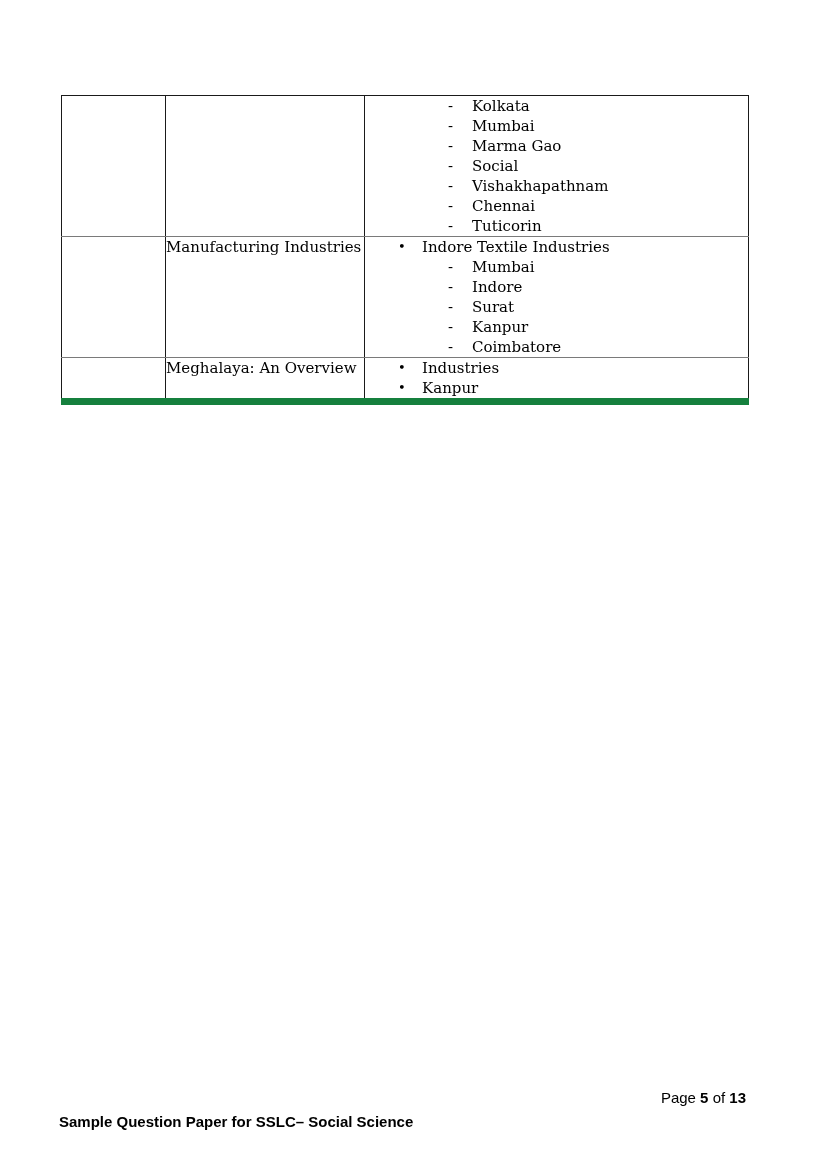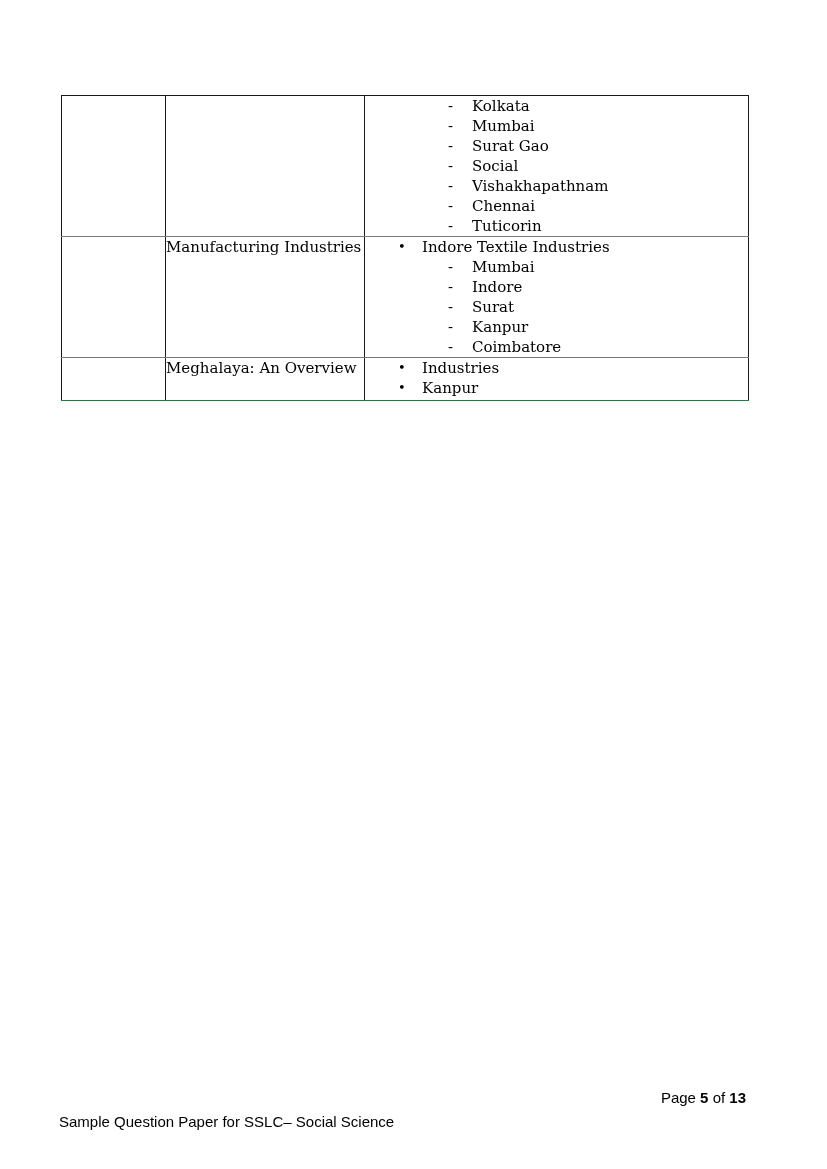--- a/index.html
+++ b/index.html
@@ -27,21 +27,21 @@
   }
   table.topic-table td {
     vertical-align: top;
     border-left: 1px solid #1a1a1a;
     border-right: 1px solid #1a1a1a;
     border-top: 1px solid #7a7a7a;
     border-bottom: 1px solid #7a7a7a;
     padding: 0;
   }
   table.topic-table tr:first-child td { border-top: 1px solid #1a1a1a; }
-  table.topic-table tr:last-child td { border-bottom: 1px solid #15803d; }
+  table.topic-table tr:last-child td { border-bottom: 7px solid #15803d; }
   td.col-blank   { width: 104px; }
   td.col-topic   { width: 199px; padding: 4px 4px 4px 8px; margin-top: 28px; }
   td.col-content { width: 384px; padding: 4px 4px 4px 0; }
   tr.row-1 { height: 140px; }
   tr.row-2 { height: 118px; }
   tr.row-3 { height: 43px; }
 
   .li { display: flex; }
   .li .marker {
     display: inline-block;
@@ -65,21 +65,21 @@
     white-space: nowrap;
   }
   .footer-page-number .num { font-weight: bold; }
   .footer-doc-title {
     position: absolute;
     top: 1112px;
     left: 59px;
     font-family: "Liberation Sans", sans-serif;
     font-size: 15px;
     line-height: 20px;
-    font-weight: normal;
+    font-weight: bold;
     white-space: nowrap;
     text-align: center;
   }
 </style>
 </head>
 <body>
 
 <div class="page">
 
   <table class="topic-table">
@@ -91,21 +91,21 @@
             <div class="li indent-2">
               <span class="marker">-</span>
               <span class="li-text">Kolkata</span>
             </div>
             <div class="li indent-2">
               <span class="marker">-</span>
               <span class="li-text">Mumbai</span>
             </div>
             <div class="li indent-2">
               <span class="marker">-</span>
-              <span class="li-text">Surat Gao</span>
+              <span class="li-text">Marma Gao</span>
             </div>
             <div class="li indent-2">
               <span class="marker">-</span>
               <span class="li-text">Social</span>
             </div>
             <div class="li indent-2">
               <span class="marker">-</span>
               <span class="li-text">Vishakhapathnam</span>
             </div>
             <div class="li indent-2">

